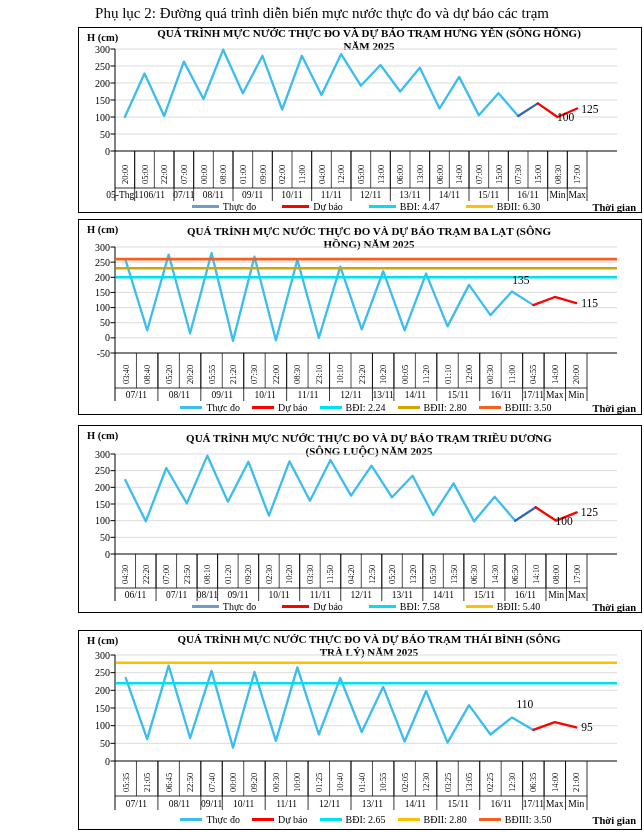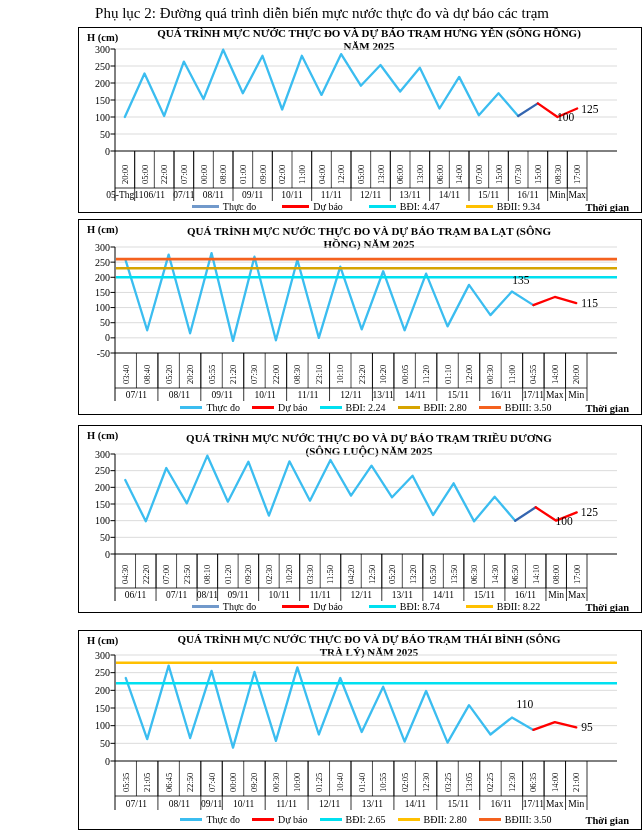--- a/index.html
+++ b/index.html
@@ -13,21 +13,21 @@
   .ylab{font:10px "Liberation Serif",serif;}
   .tlab{font:8.5px "Liberation Serif",serif;}
   .dlab{font:9.5px "Liberation Serif",serif;}
   .alab{font:11.5px "Liberation Serif",serif;}
   .legend{position:relative;flex:1;display:flex;align-items:center;justify-content:center;min-height:11px;}
   .litems{display:flex;align-items:center;gap:26px;transform:translateX(6px);}
   .litems.tight{gap:12px;}
   .litem{display:flex;align-items:center;gap:4px;font-size:10px;white-space:nowrap;}
   .sw{display:inline-block;width:27px;height:3px;}
   .litems.tight .sw{width:22px;}
-  .tg{position:absolute;right:12px;top:50%;transform:translateY(-50%);font-weight:bold;font-size:10.5px;}
+  .tg{position:absolute;right:5px;top:50%;transform:translateY(-50%);font-weight:bold;font-size:10.5px;}
 </style>
 </head>
 <body>
 
 <div class="page-title">Phụ lục 2: Đường quá trình diễn biến mực nước thực đo và dự báo các trạm</div>
 
 <div class="chart-box" style="height: 186px; margin-bottom: 6px;">
     <svg width="561" height="173">
       <text x="290" y="9" class="ctitle" text-anchor="middle">QUÁ TRÌNH MỰC NƯỚC THỰC ĐO VÀ DỰ BÁO TRẠM HƯNG YÊN  (SÔNG HỒNG)</text>
       <text x="290" y="22" class="ctitle" text-anchor="middle">NĂM 2025</text>
@@ -145,21 +145,21 @@
         <div class="litem">
           <span class="sw" style="background: rgb(255, 0, 0);"></span>
           <span>Dự báo</span>
         </div>
         <div class="litem">
           <span class="sw" style="background: rgb(0, 224, 240);"></span>
           <span>BĐI: 4.47</span>
         </div>
         <div class="litem">
           <span class="sw" style="background: rgb(255, 192, 0);"></span>
-          <span>BĐII: 9.34</span>
+          <span>BĐII: 6.30</span>
         </div>
       </div>
       <span class="tg">Thời gian</span>
     </div>
   </div>
 <div class="chart-box" style="height: 196px; margin-bottom: 10px;">
     <svg width="561" height="181">
       <text x="290" y="15" class="ctitle" text-anchor="middle">QUÁ TRÌNH MỰC NƯỚC THỰC ĐO VÀ DỰ BÁO TRẠM  BA LẠT (SÔNG</text>
       <text x="290" y="28" class="ctitle" text-anchor="middle">HỒNG) NĂM 2025</text>
       <text x="8" y="13" class="haxis" text-anchor="start">H (cm)</text>
@@ -402,25 +402,25 @@
         <div class="litem">
           <span class="sw" style="background: rgb(113, 153, 203);"></span>
           <span>Thực đo</span>
         </div>
         <div class="litem">
           <span class="sw" style="background: rgb(255, 0, 0);"></span>
           <span>Dự báo</span>
         </div>
         <div class="litem">
           <span class="sw" style="background: rgb(0, 224, 240);"></span>
-          <span>BĐI: 8.74</span>
+          <span>BĐI: 7.58</span>
         </div>
         <div class="litem">
           <span class="sw" style="background: rgb(255, 192, 0);"></span>
-          <span>BĐII: 8.22</span>
+          <span>BĐII: 5.40</span>
         </div>
       </div>
       <span class="tg">Thời gian</span>
     </div>
   </div>
 <div class="chart-box" style="height: 200px; margin-bottom: 0px;">
     <svg width="561" height="179">
       <text x="290" y="12" class="ctitle" text-anchor="middle">QUÁ TRÌNH MỰC NƯỚC THỰC ĐO VÀ DỰ BÁO TRẠM THÁI BÌNH (SÔNG</text>
       <text x="290" y="25" class="ctitle" text-anchor="middle">TRÀ LÝ) NĂM 2025</text>
       <text x="8" y="13" class="haxis" text-anchor="start">H (cm)</text>

